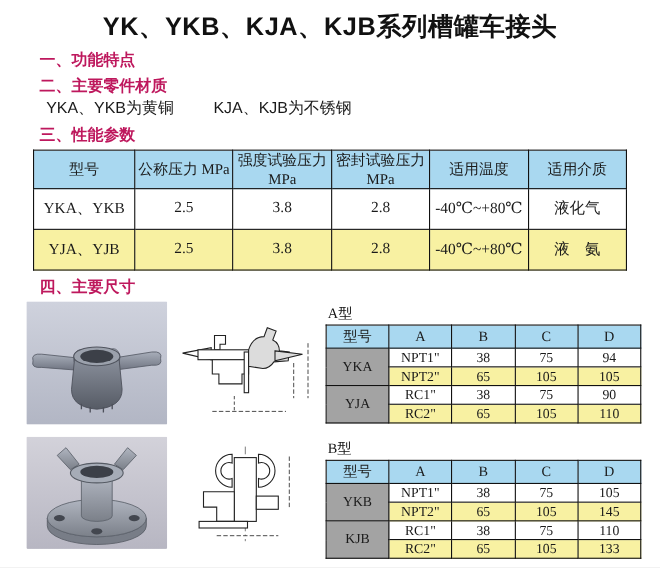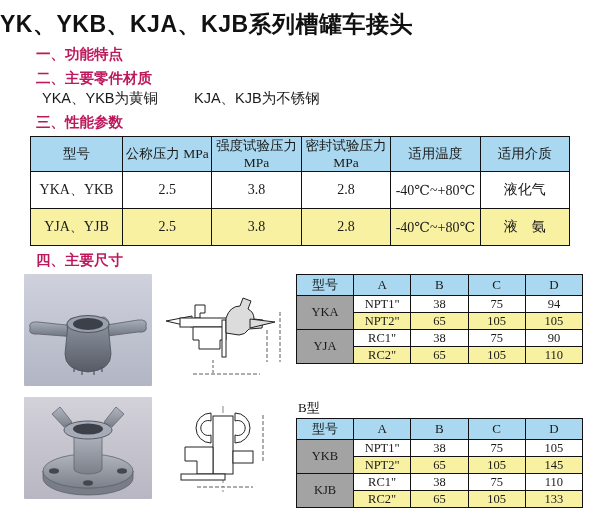--- a/index.html
+++ b/index.html
@@ -8,21 +8,21 @@
   .page {
     position: relative;
     width: 600px; height: 516px;
     margin: 0 auto;
     background: #ffffff;
     color: #1a1a1a;
     overflow: hidden;
   }
   .page-title {
     padding-top: 9px;
-    text-align: left;
+    text-align: center;
     font-size: 23px;
     font-weight: 700;
     letter-spacing: 0.5px;
     color: #111;
   }
   .sec-heading {
     margin: 5px 0 1px 36px;
     color: #be185d;
     font-weight: 700;
     font-size: 14.5px;
@@ -178,20 +178,21 @@
       <rect x="59" y="30" width="4" height="37" fill="#fff" stroke="#222" stroke-width="1"></rect>
       <path d="M63 28 q4 -12 14 -12 l3 -8 8 3 -3 8 q6 3 6 10 l9 1 -1 8 -13 1 q-4 6 -10 6 l-13 -2 Z" fill="#dcdcdc" stroke="#222" stroke-width="1"></path>
       <path d="M87 29 L112 32 L87 38 Z" fill="#dcdcdc" stroke="#222" stroke-width="1"></path>
       <path d="M117 22 V72" stroke="#333" stroke-width="0.8" stroke-dasharray="4 2" fill="none"></path>
       <path d="M104 40 V72" stroke="#333" stroke-width="0.8" stroke-dasharray="4 2" fill="none"></path>
       <path d="M30 84 H97" stroke="#333" stroke-width="0.8" stroke-dasharray="4 2" fill="none"></path>
       <path d="M50 70 V84" stroke="#333" stroke-width="0.8" stroke-dasharray="3 2" fill="none"></path>
     </svg>
 
     <div class="dim-right">
+      <div class="type-label">A型</div>
       <table class="dim-table">
         <colgroup>
             <col class="c0">
             <col>
             <col>
             <col>
             <col>
           </colgroup>
         <tbody>
             <tr>

